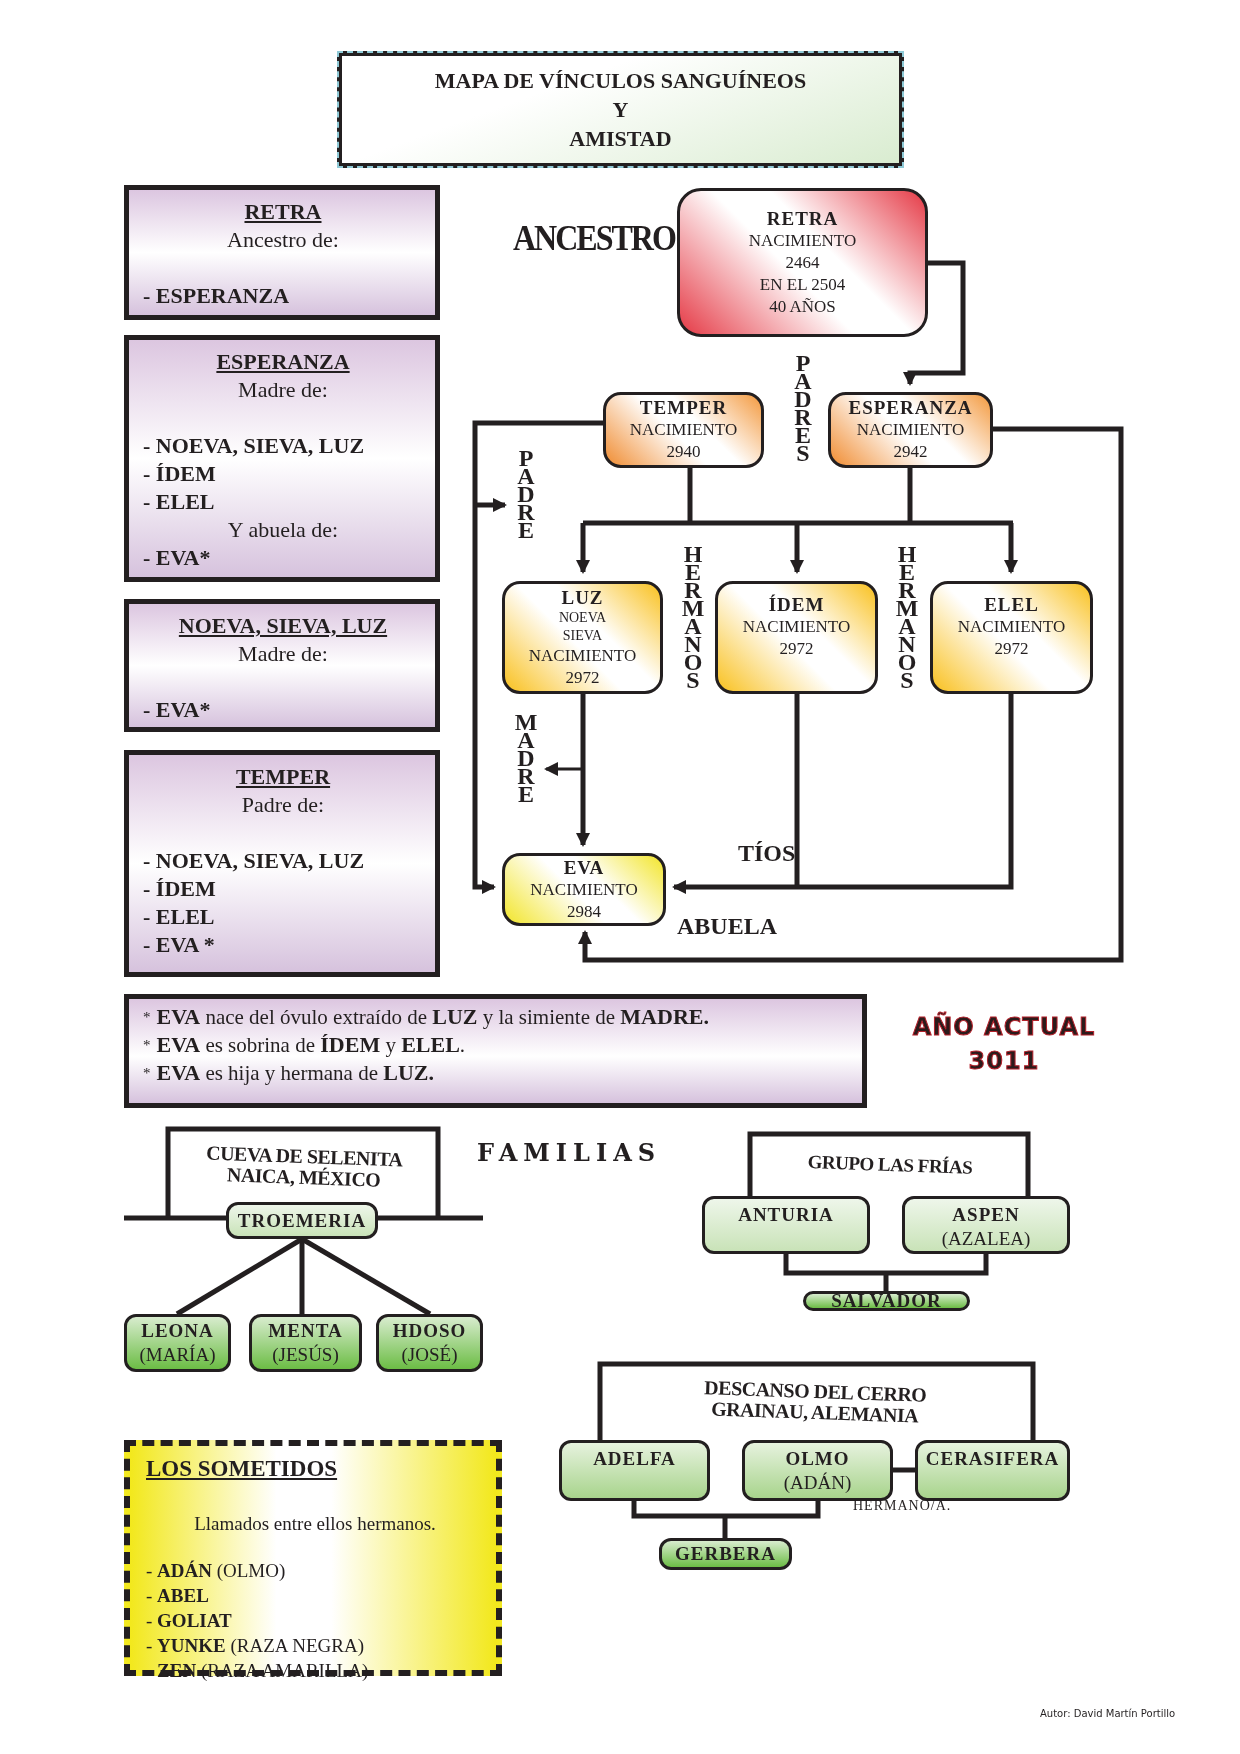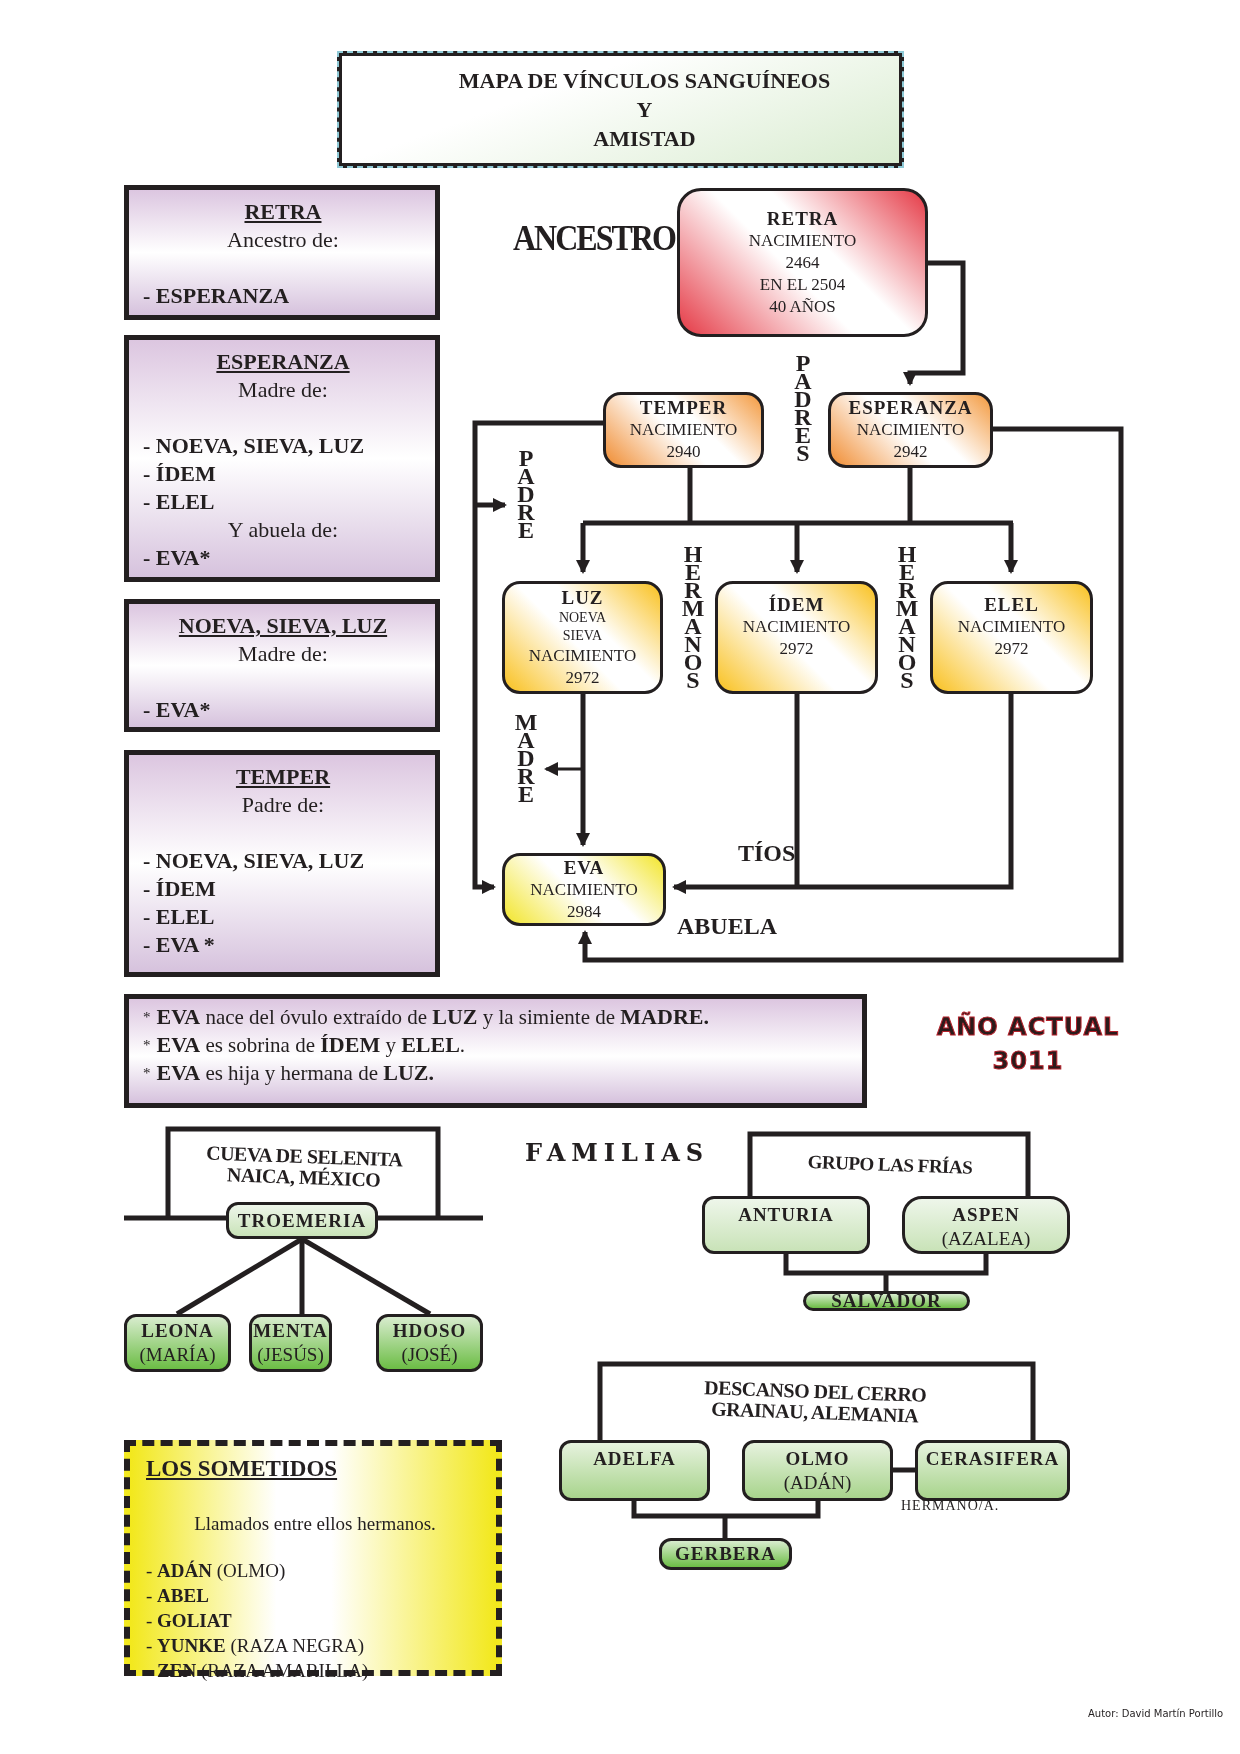--- a/index.html
+++ b/index.html
@@ -1,17 +1,17 @@
 <!DOCTYPE html>
 <html><head>
 <meta charset="utf-8">
 <style>
   * { box-sizing: border-box; margin: 0; padding: 0; }
   body { width: 1240px; height: 1754px; position: relative; background: #ffffff; font-family: "Liberation Serif", "DejaVu Serif", serif; color: #231f20; overflow: hidden; }
-  .abs { position: absolute; padding-left: 48px; }
+  .abs { position: absolute; }
 
   
   #title-box { left: 337px; top: 51px; width: 567px; height: 117px; border: 5px solid #231f20; outline: 2px dashed #8ec9d6; outline-offset: -2px;
     background: linear-gradient(160deg, #ffffff 0%, #ffffff 35%, #d9ecd0 100%); display: flex; flex-direction: column; justify-content: center; align-items: center; font-size: 22px; font-weight: bold; line-height: 29px; }
 
   
   .pbox { position: absolute; left: 124px; width: 316px; border: 5px solid #231f20;
     background: linear-gradient(180deg, #dcc6e0 0%, #ffffff 50%, #d6c2dd 100%); padding: 8px 12px 4px 14px; font-size: 22px; line-height: 28px; }
   .pbox .head { text-align: center; font-weight: bold; text-decoration: underline; }
   .pbox .sub { text-align: center; }
@@ -227,35 +227,35 @@
   <div>CUEVA DE SELENITA</div>
   <div>NAICA, MÉXICO</div>
 </div>
 <div class="gbox glight" style="left:226px;top:1202px;width:152px;height:37px;justify-content:center;padding-top:0;">
   <div class="nm">TROEMERIA</div>
 </div>
 <div class="gbox gdark" style="left:124px;top:1314px;width:107px;height:58px;">
   <div class="nm">LEONA</div>
   <div>(MARÍA)</div>
 </div>
-<div class="gbox gdark" style="left:249px;top:1314px;width:83px;height:58px;">
+<div class="gbox gdark" style="left:249px;top:1314px;width:113px;height:58px;">
   <div class="nm">MENTA</div>
   <div>(JESÚS)</div>
 </div>
 <div class="gbox gdark" style="left:376px;top:1314px;width:107px;height:58px;">
   <div class="nm">HDOSO</div>
   <div>(JOSÉ)</div>
 </div>
 
 <div class="famtitle" style="left:760px;top:1154px;width:260px;font-size:19px;">GRUPO LAS FRÍAS</div>
 <div class="gbox glight" style="left:702px;top:1196px;width:168px;height:58px;">
   <div class="nm">ANTURIA</div>
   <div></div>
 </div>
-<div class="gbox glight" style="left:902px;top:1196px;width:168px;height:58px;border-radius:20px;">
+<div class="gbox glight" style="left:902px;top:1196px;width:168px;height:58px;">
   <div class="nm">ASPEN</div>
   <div>(AZALEA)</div>
 </div>
 <div class="gbox gdark" style="left:803px;top:1291px;width:167px;height:20px;">
   <div class="nm">SALVADOR</div>
 </div>
 
 <div class="famtitle" style="left:640px;top:1381px;width:350px;font-size:20px;">
   <div>DESCANSO DEL CERRO</div>
   <div>GRAINAU, ALEMANIA</div>

